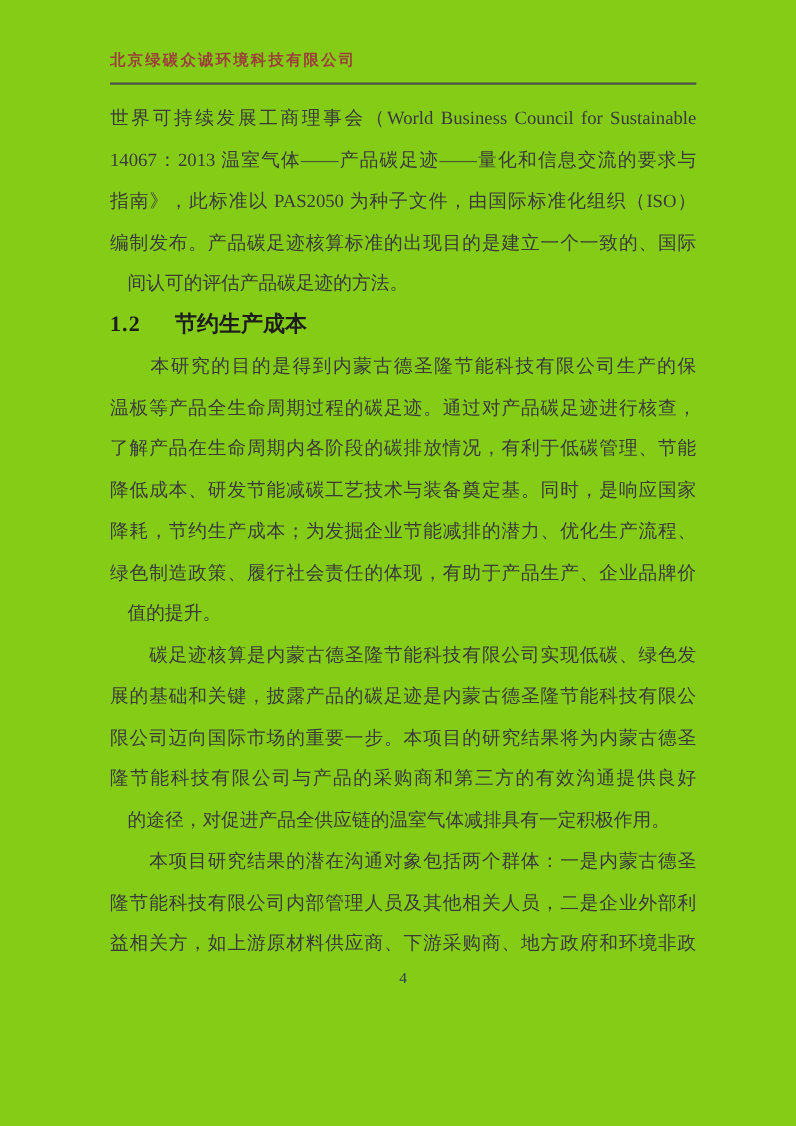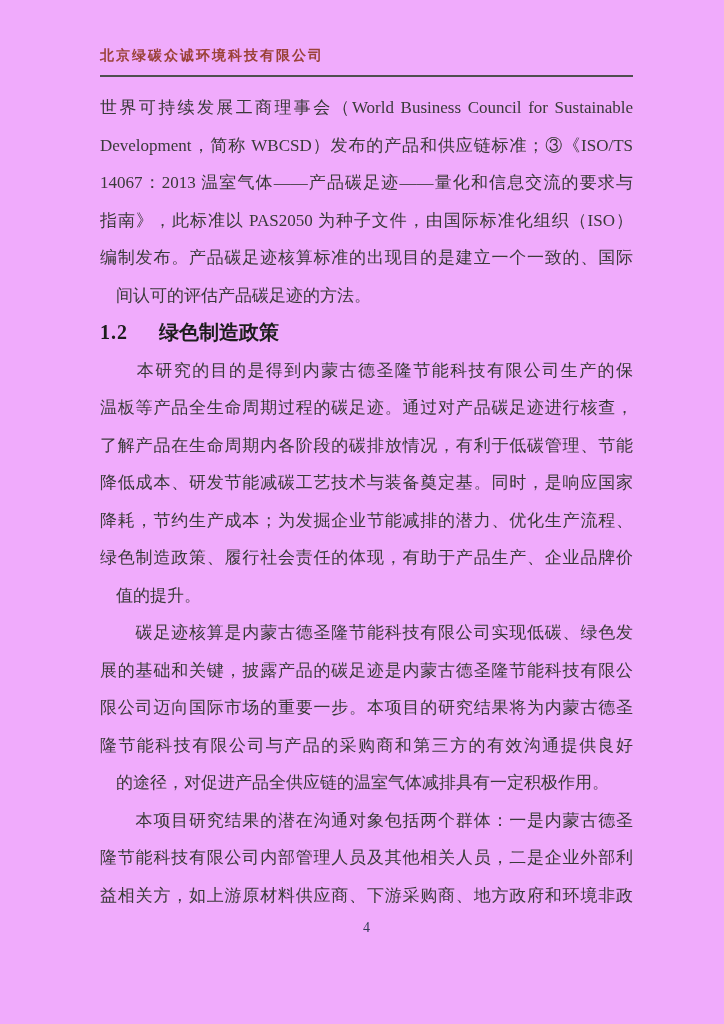--- a/index.html
+++ b/index.html
@@ -12,21 +12,21 @@
   html,body{background:#ffffff;}
   body{
     width:724px;height:1024px;
     font-family:"Liberation Serif","DejaVu Serif",serif;
     color:var(--body-text);
     overflow:hidden;
   }
   .page{
     width:724px;height:1024px;
     padding:46px 91px 0 100px;
-    background:#f0abfc;
+    background:#84cc16;
     position:relative;
   }
   .hdr{
     display:flex;justify-content:space-between;align-items:baseline;
     color:var(--header-text);
     font-size:14px;font-weight:bold;
     height:20px;line-height:20px;
   }
   .hdr .company{letter-spacing:2px;}
   .hdr .docno{letter-spacing:0.5px;}
@@ -62,29 +62,28 @@
 
 <div class="page">
 
   <div class="hdr">
     <span class="company">北京绿碳众诚环境科技有限公司</span>
   </div>
   <div class="hdr-rule"></div>
 
   <div>
     <div class="line">世界可持续发展工商理事会（World Business Council for Sustainable</div>
-    <div class="line">Development，简称 WBCSD）发布的产品和供应链标准；③《ISO/TS</div>
     <div class="line">14067：2013 温室气体——产品碳足迹——量化和信息交流的要求与</div>
     <div class="line">指南》，此标准以 PAS2050 为种子文件，由国际标准化组织（ISO）</div>
     <div class="line">编制发布。产品碳足迹核算标准的出现目的是建立一个一致的、国际</div>
     <div class="line last">间认可的评估产品碳足迹的方法。</div>
   </div>
 
   <div class="heading">
-    <span class="num">1.2</span><span>绿色制造政策</span>
+    <span class="num">1.2</span><span>节约生产成本</span>
   </div>
 
   <div>
     <div class="line">　　本研究的目的是得到内蒙古德圣隆节能科技有限公司生产的保</div>
     <div class="line">温板等产品全生命周期过程的碳足迹。通过对产品碳足迹进行核查，</div>
     <div class="line">了解产品在生命周期内各阶段的碳排放情况，有利于低碳管理、节能</div>
     <div class="line">降低成本、研发节能减碳工艺技术与装备奠定基。同时，是响应国家</div>
     <div class="line">降耗，节约生产成本；为发掘企业节能减排的潜力、优化生产流程、</div>
     <div class="line">绿色制造政策、履行社会责任的体现，有助于产品生产、企业品牌价</div>
     <div class="line last">值的提升。</div>

